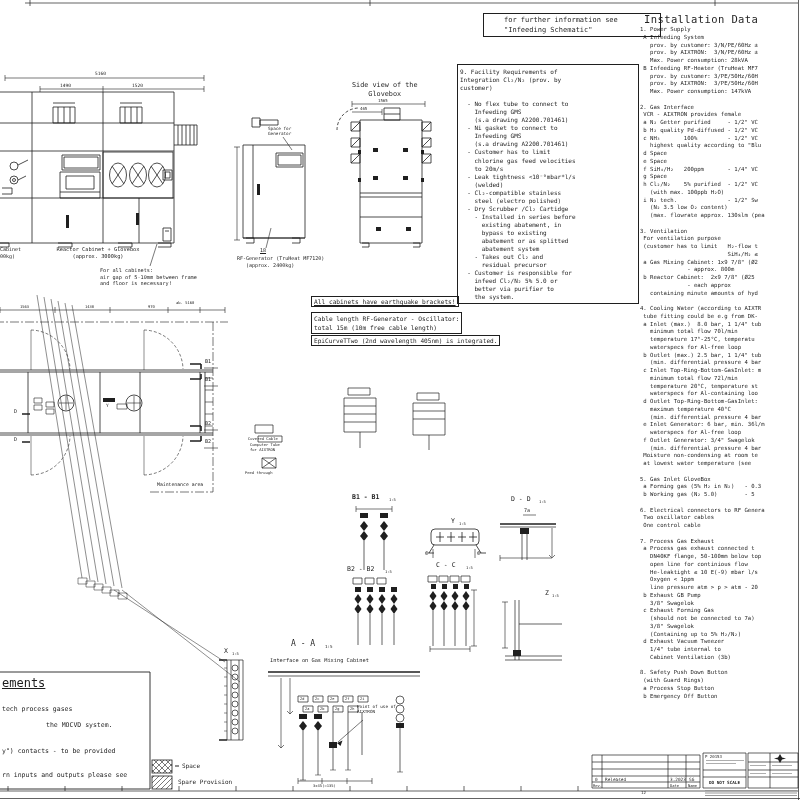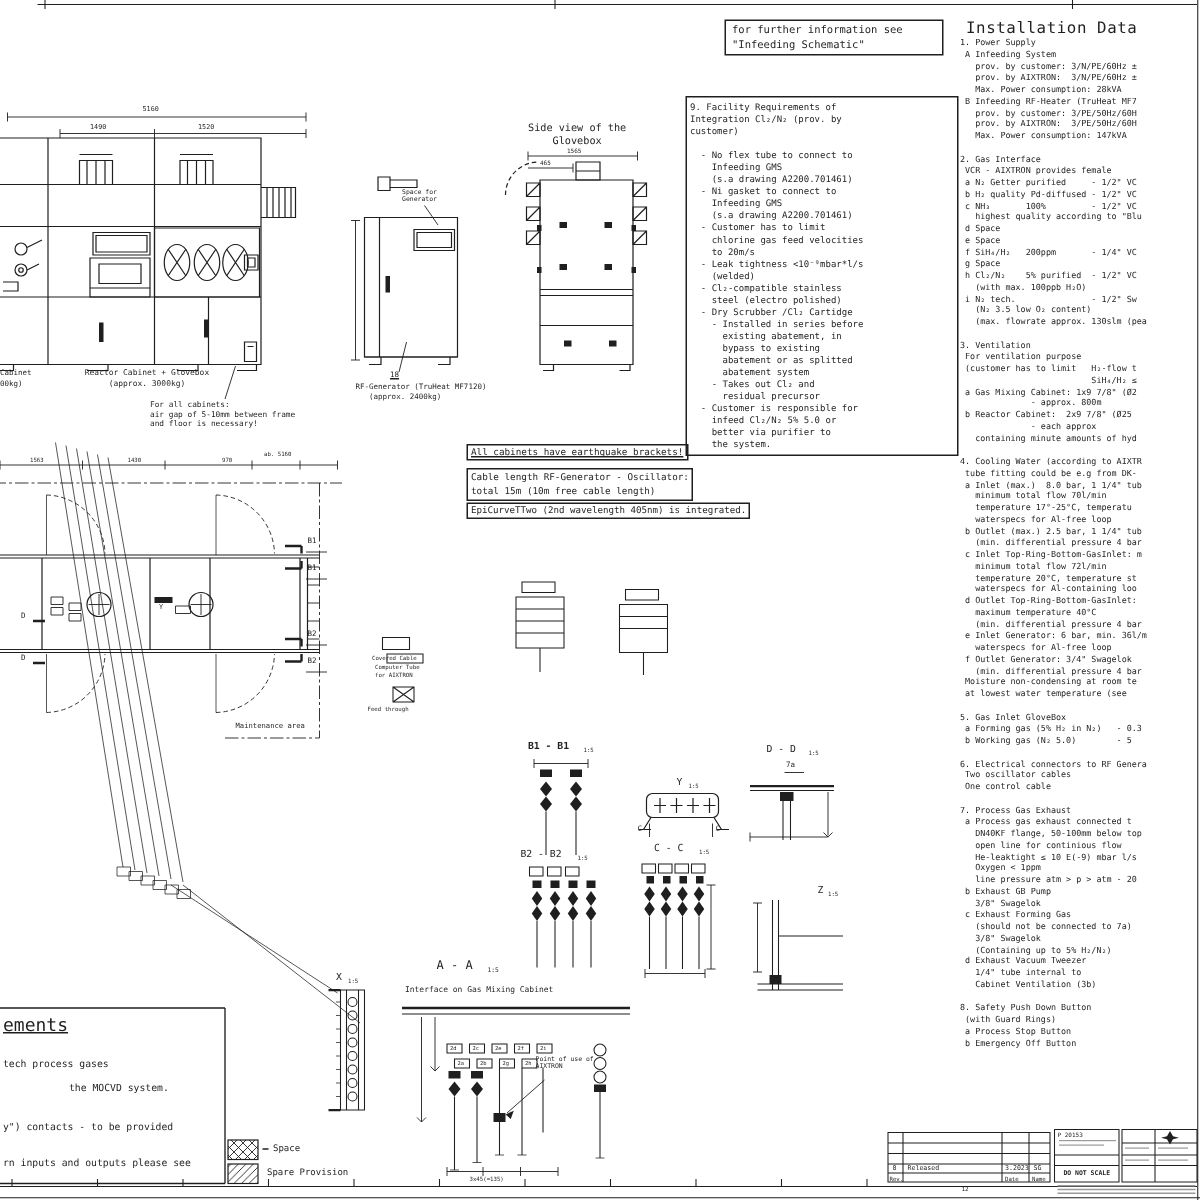--- a/index.html
+++ b/index.html
@@ -257,21 +257,21 @@
           <rect x="706" y="763" width="30" height="0.8"></rect>
       <rect x="750" y="765" width="16" height="0.8"></rect>
           <rect x="772" y="765" width="20" height="0.8"></rect>
       <rect x="750" y="773" width="16" height="0.8"></rect>
           <rect x="772" y="773" width="20" height="0.8"></rect>
     </g>
     <path d="M780,754 L782,757.5 L786,758.5 L782,759.5 L780,763 L778,759.5 L774,758.5 L778,757.5 Z" fill="#1f1f1f" stroke="none"></path>
   </g>
 </svg>
 
-<div class="t bx" style="left:483px;top:13px;width:136px;font-size:7px;line-height:10px;padding:1px 4px;">for further information see
+<div class="t bx" style="left:483px;top:13px;width:136px;font-size:7px;line-height:10px;padding:1px 20px;">for further information see
 "Infeeding Schematic"</div>
 
 <div class="t bx" style="left:457px;top:64px;width:176px;height:232px;font-size:6px;line-height:8.05px;padding:3px 2px;overflow:hidden;">9. Facility Requirements of
 Integration Cl₂/N₂ (prov. by
 customer)
 
   - No flex tube to connect to
     Infeeding GMS
     (s.a drawing A2200.701461)
   - Ni gasket to connect to

